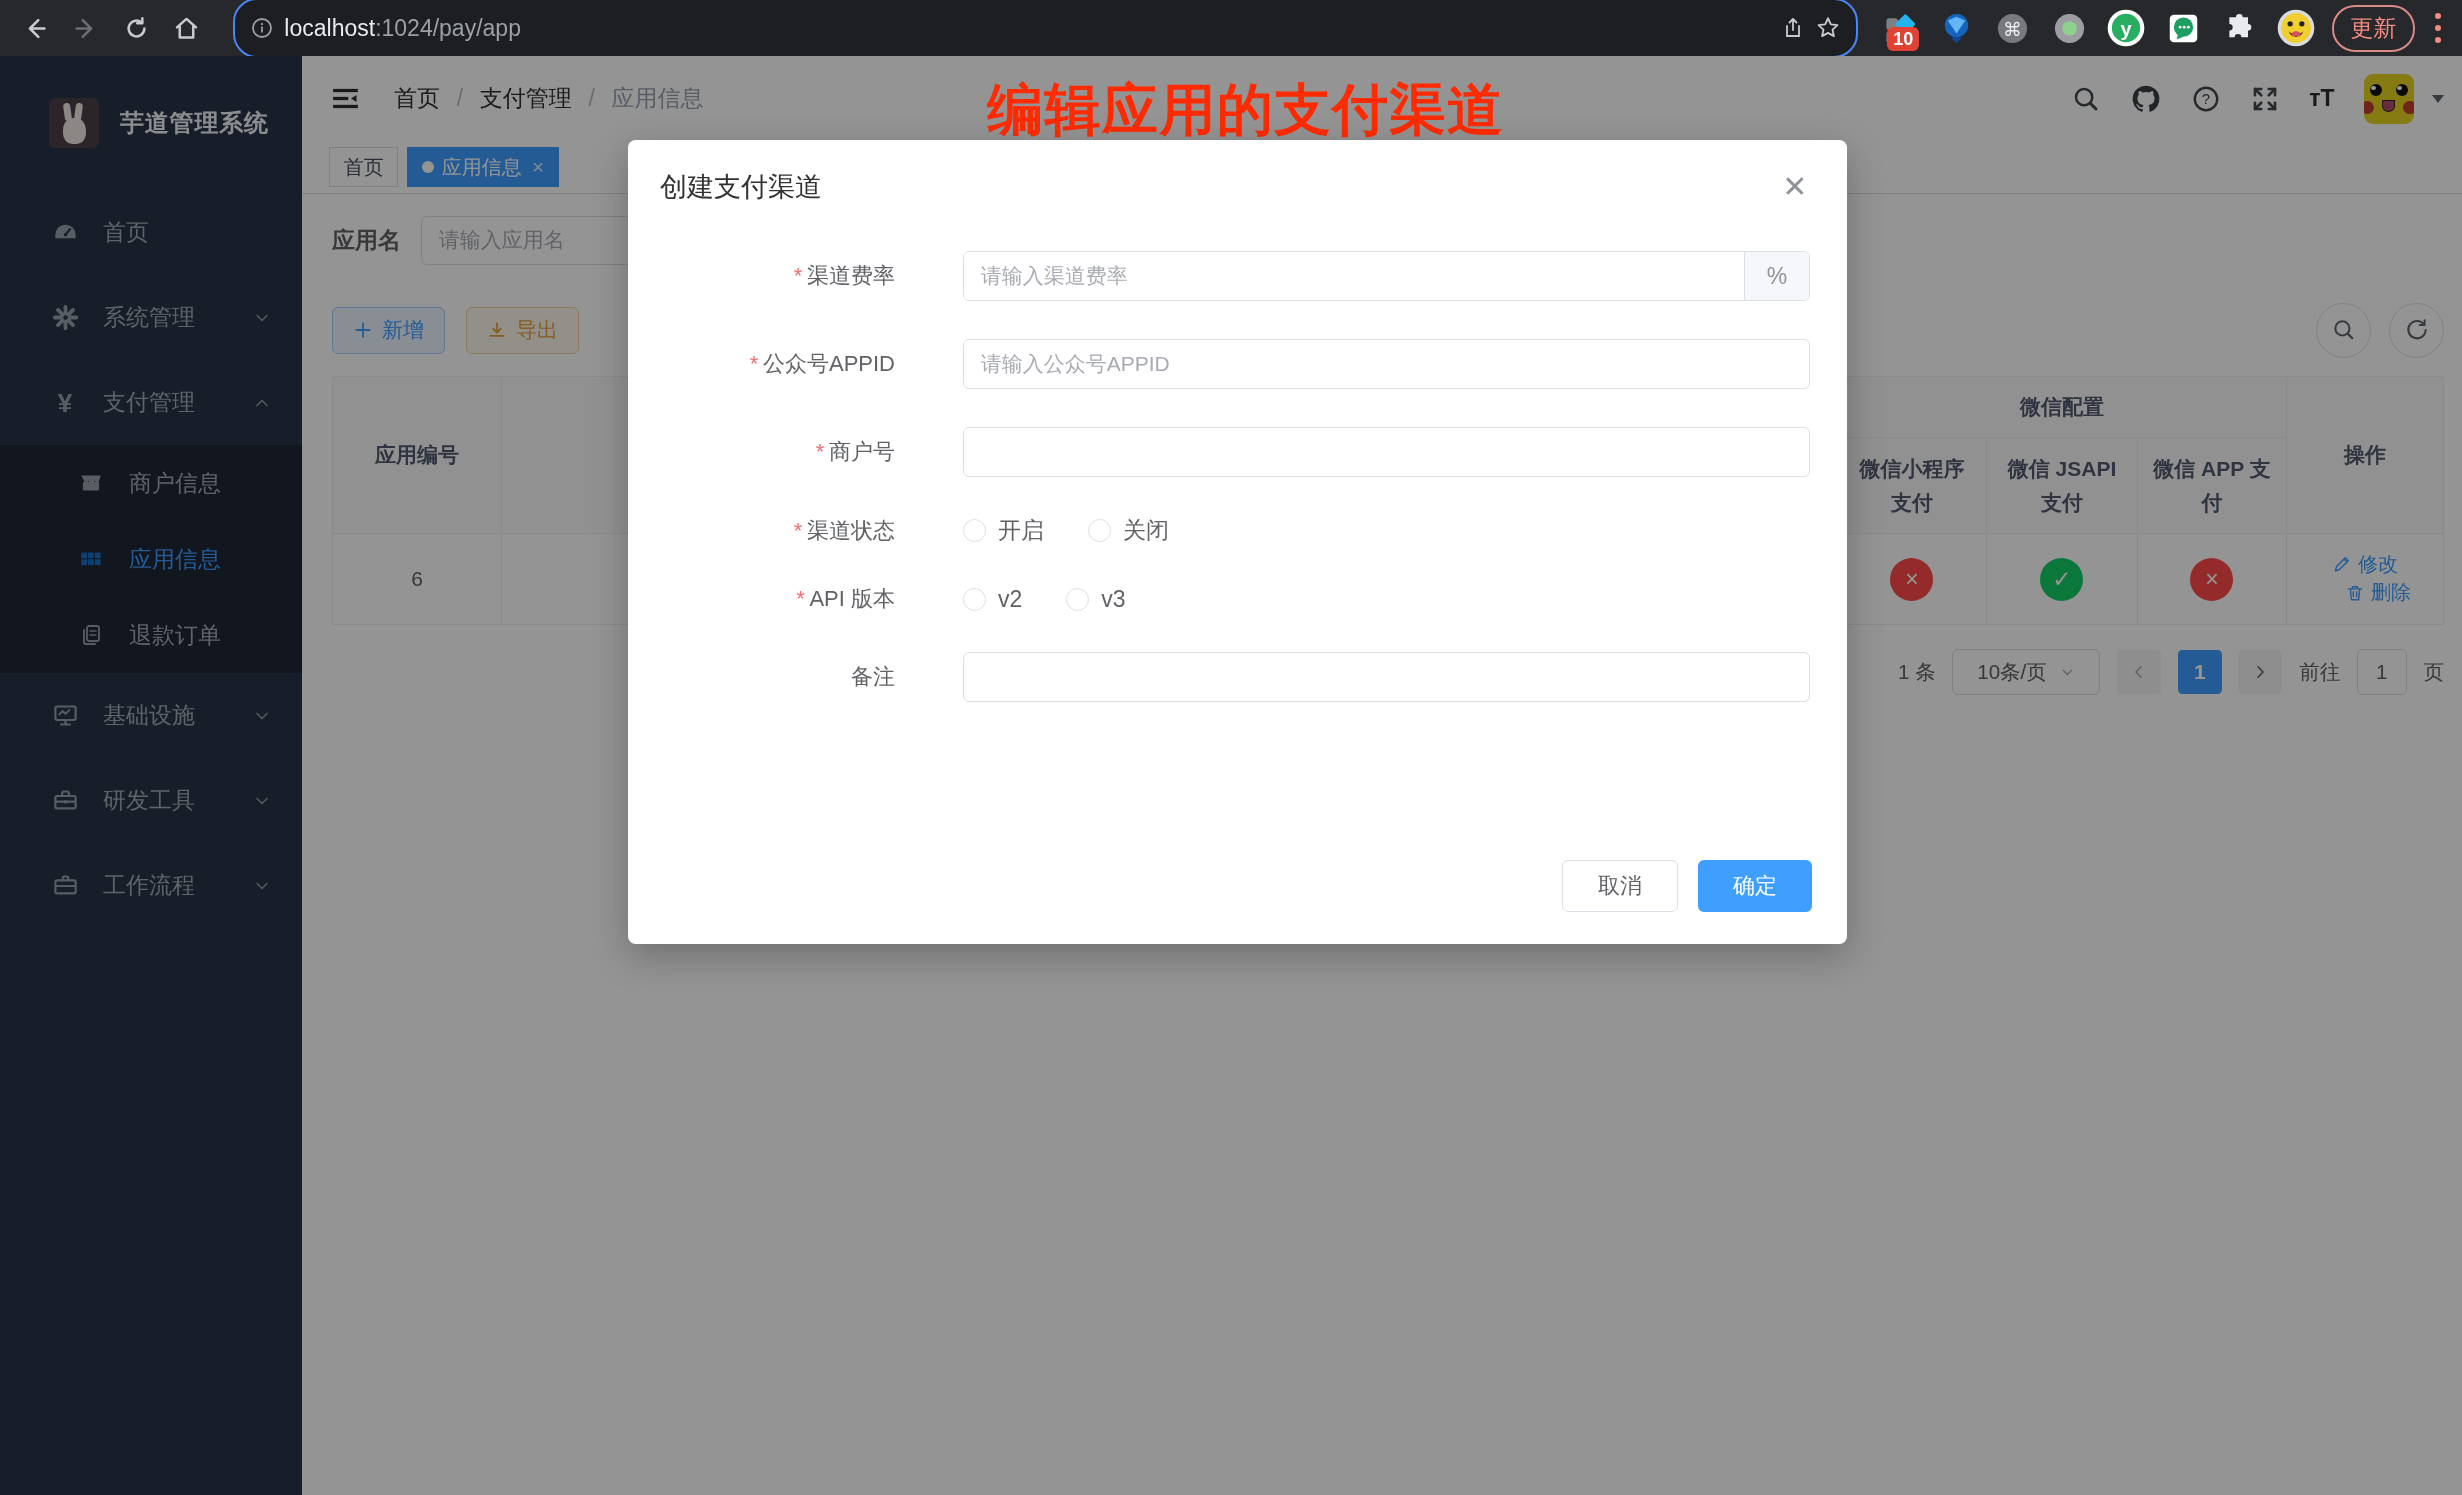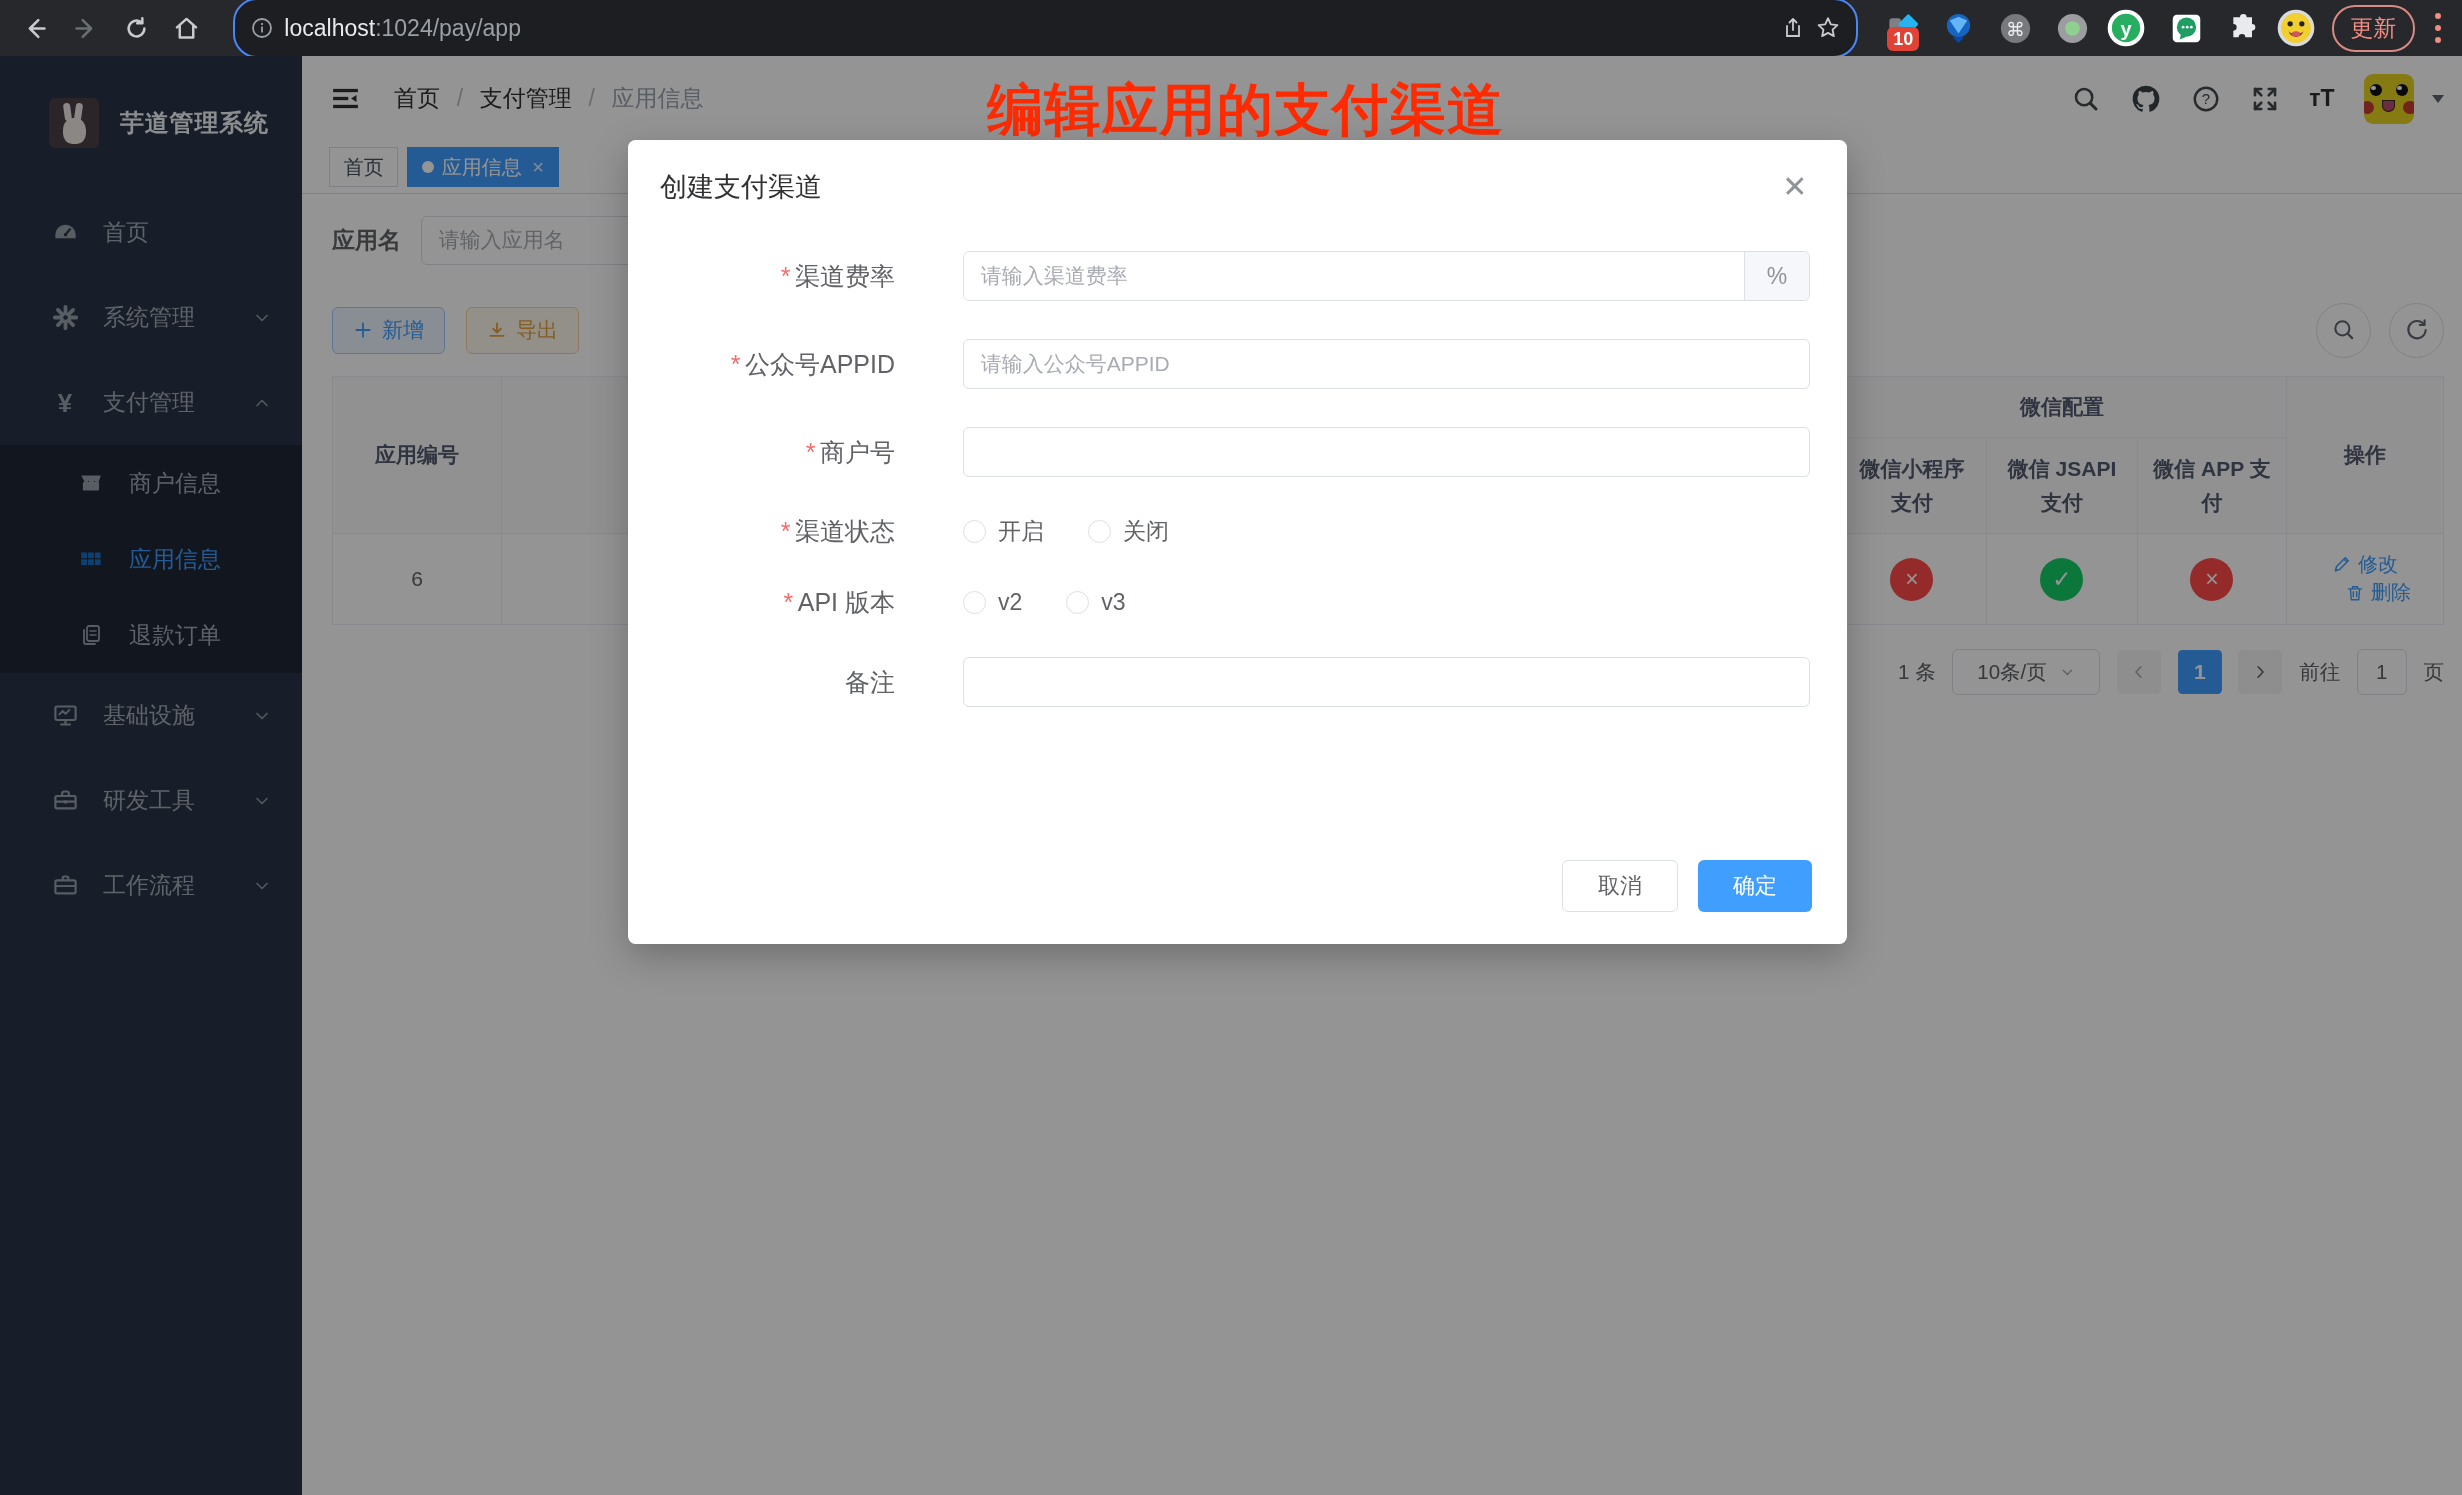--- a/index.html
+++ b/index.html
@@ -8,21 +8,21 @@
   .screen { position:absolute; inset:0; }
 
   
   .chrome { height:56px; background:#26282b; display:flex; align-items:center; padding:0 13.7px; gap:7.6px; }
   .navbtn { width:43px; height:43px; display:flex; align-items:center; justify-content:center; border-radius:50%; flex:0 0 auto; }
   .urlbar { flex:1 1 auto; height:60px; margin:0 13.7px 0 16.7px; background:#1d1e21; border:2.3px solid #4b86f6; border-radius:24px; display:flex; align-items:center; padding:0 15px; gap:10.6px; min-width:0; }
   .url-text { font-size:23px; color:#e8eaed; white-space:nowrap; }
   .url-text .dim2 { color:#9aa0a6; }
   .urlbar .spacer { flex:1; }
   .exts { display:flex; align-items:center; gap:16.7px; flex:0 0 auto; }
-  .extbtn { width:40px; height:40px; position:relative; display:flex; align-items:center; justify-content:flex-end; }
+  .extbtn { width:40px; height:40px; position:relative; display:flex; align-items:center; justify-content:center; }
   .badge { position:absolute; left:7.6px; bottom:-3px; background:#e04335; color:#fff; font-size:18px; padding:1.5px 6px; border-radius:6px; font-weight:bold; }
   .update-pill { border:2.3px solid #d98a84; color:#f28b82; border-radius:23px; font-size:23px; padding:6px 16.7px; margin-left:7.6px; flex:0 0 auto; }
   .kebab { width:10.6px; display:flex; flex-direction:column; align-items:center; gap:6px; margin:0 4.6px 0 10.6px; }
   .kebab i { width:6px; height:6px; border-radius:50%; background:#f28b82; }
 
   
   .app { position:absolute; top:56px; left:0; right:0; bottom:0; display:flex; background:#fff; }
 
   
   .sidebar { width:302px; background:#2a3447; color:#a3abb5; flex:0 0 auto; display:flex; flex-direction:column; }
@@ -95,21 +95,21 @@
   
   .dim { position:absolute; top:56px; left:0; right:0; bottom:0; background:rgba(0,0,0,0.42); z-index:50; }
   .annotation { position:absolute; left:987px; top:73px; z-index:60; font-size:56px; font-weight:bold; color:#ff2b00; letter-spacing:1.5px; white-space:nowrap; }
 
   .modal { position:absolute; left:628px; top:140px; width:1219px; height:804px; background:#fff; border-radius:7.6px; z-index:70; box-shadow:0 12px 37px rgba(0,0,0,.25); display:flex; flex-direction:column; }
   .modal-header { padding:29px 32px 0 32px; display:flex; align-items:flex-start; }
   .modal-title { font-size:27px; color:#303133; }
   .modal-close { margin-left:auto; color:#909399; font-size:30px; line-height:1; cursor:pointer; padding:3px 7.6px; }
   .modal-form { margin-top:46px; }
   .form-row { display:flex; align-items:center; margin-bottom:38px; }
-  .form-label { flex:0 0 287px; text-align:right; font-size:25px; color:#606266; padding-right:20px; }
+  .form-label { flex:0 0 287px; text-align:right; font-size:22px; color:#606266; padding-right:20px; }
   .req::before { content:"*"; color:#f56c6c; margin-right:4.6px; }
   .form-control { flex:1; margin-right:37px; display:flex; align-items:center;margin-left:48px; }
   .form-control .text-input { flex:1; height:50px; }
   .input-group { flex:1; display:flex; border:1.5px solid #dcdfe6; border-radius:6px; overflow:hidden; height:50px; }
   .input-group input { flex:1; border:none; outline:none; font-size:21px; padding:0 16.7px; color:#303133; font-family:inherit; }
   .input-group input::placeholder { color:#a8abb2; }
   .input-suffix { width:65px; background:#f5f7fa; border-left:1.5px solid #dcdfe6; color:#909399; font-size:23px; display:flex; align-items:center; justify-content:center; }
   .radio-opt { display:inline-flex; align-items:center; gap:12px; margin-right:44px; font-size:23px; color:#606266; cursor:pointer; }
   .radio-dot { width:23px; height:23px; border-radius:50%; border:1.5px solid #dcdfe6; background:#fff; }
   .modal-footer { margin-top:auto; padding:0 35px 32px 0; display:flex; justify-content:flex-end; gap:20px; }

